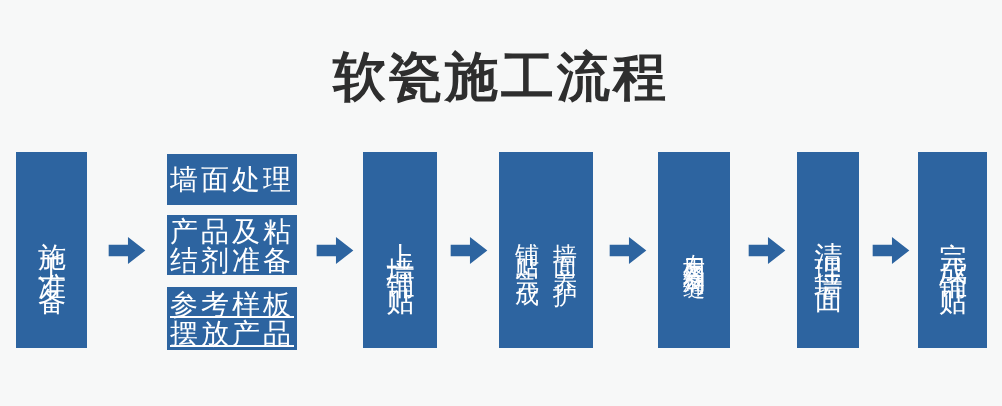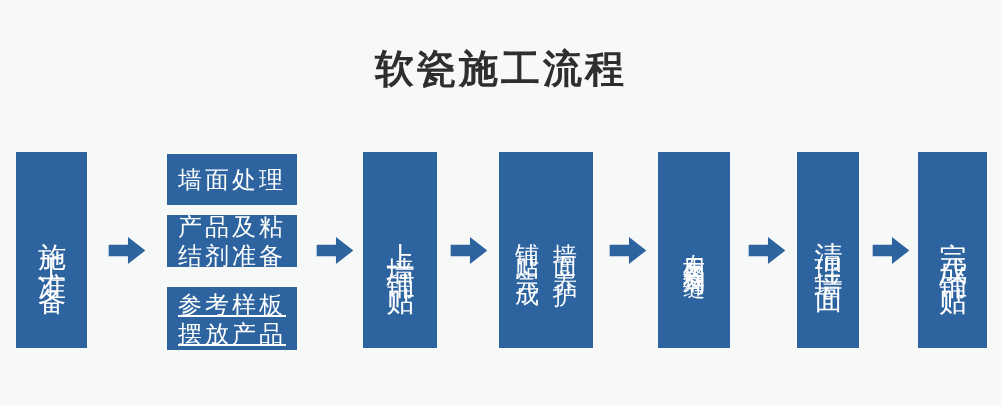--- a/index.html
+++ b/index.html
@@ -7,21 +7,21 @@
     width: 1002px; height: 406px;
     background: #f7f8f8;
     font-family: "Liberation Sans", "DejaVu Sans", sans-serif;
     overflow: hidden;
   }
   .canvas { position: relative; width: 1002px; height: 406px; }
 
   .title {
     position: absolute; left: 0; top: 42px; width: 100%;
     margin: 0; text-align: center;
-    font-size: 39px; font-weight: 900; letter-spacing: 3px;
+    font-size: 53px; font-weight: 900; letter-spacing: 3px;
     color: #2e2e2e;
   }
 
   .box {
     position: absolute;
     background: #2d64a0;
     color: #ffffff;
     display: flex; align-items: center; justify-content: center;
     box-sizing: border-box;
   }
@@ -33,29 +33,29 @@
     line-height: 1;
   }
   .vt-lg { font-size: 28px; letter-spacing: 15px; }
   .vt-md { font-size: 24px; letter-spacing: 13px; }
   .vt-sm { font-size: 22px; letter-spacing: 4px; }
 
   .cols { display: flex; flex-direction: row; gap: 14px; align-items: center; }
 
   
   .htext {
-    font-size: 24px; line-height: 29px;
+    font-size: 28px; line-height: 29px;
     letter-spacing: 3px;
     white-space: pre-line; text-align: center;
   }
 
   
   .b1 { left: 16px;  top: 152px; width: 71px;  height: 196px; }
   .sA { left: 167px; top: 154px; width: 130px; height: 51px;  }
-  .sB { left: 167px; top: 215px; width: 130px; height: 52px;  }
+  .sB { left: 167px; top: 215px; width: 130px; height: 60px; align-items: flex-end;  }
   .sC { left: 167px; top: 287px; width: 130px; height: 63px; text-decoration: underline;  }
   .b3 { left: 363px; top: 152px; width: 74px;  height: 196px; }
   .b4 { left: 499px; top: 152px; width: 94px;  height: 196px; }
   .b5 { left: 658px; top: 152px; width: 72px;  height: 196px; }
   .b6 { left: 797px; top: 152px; width: 62px;  height: 196px; }
   .b7 { left: 918px; top: 152px; width: 69px;  height: 196px; }
 
   .arrow { position: absolute; width: 38px; height: 27px; top: 237px; }
   .arrow polygon { fill: #2d64a0; }
   .a1 { left: 108px; }

